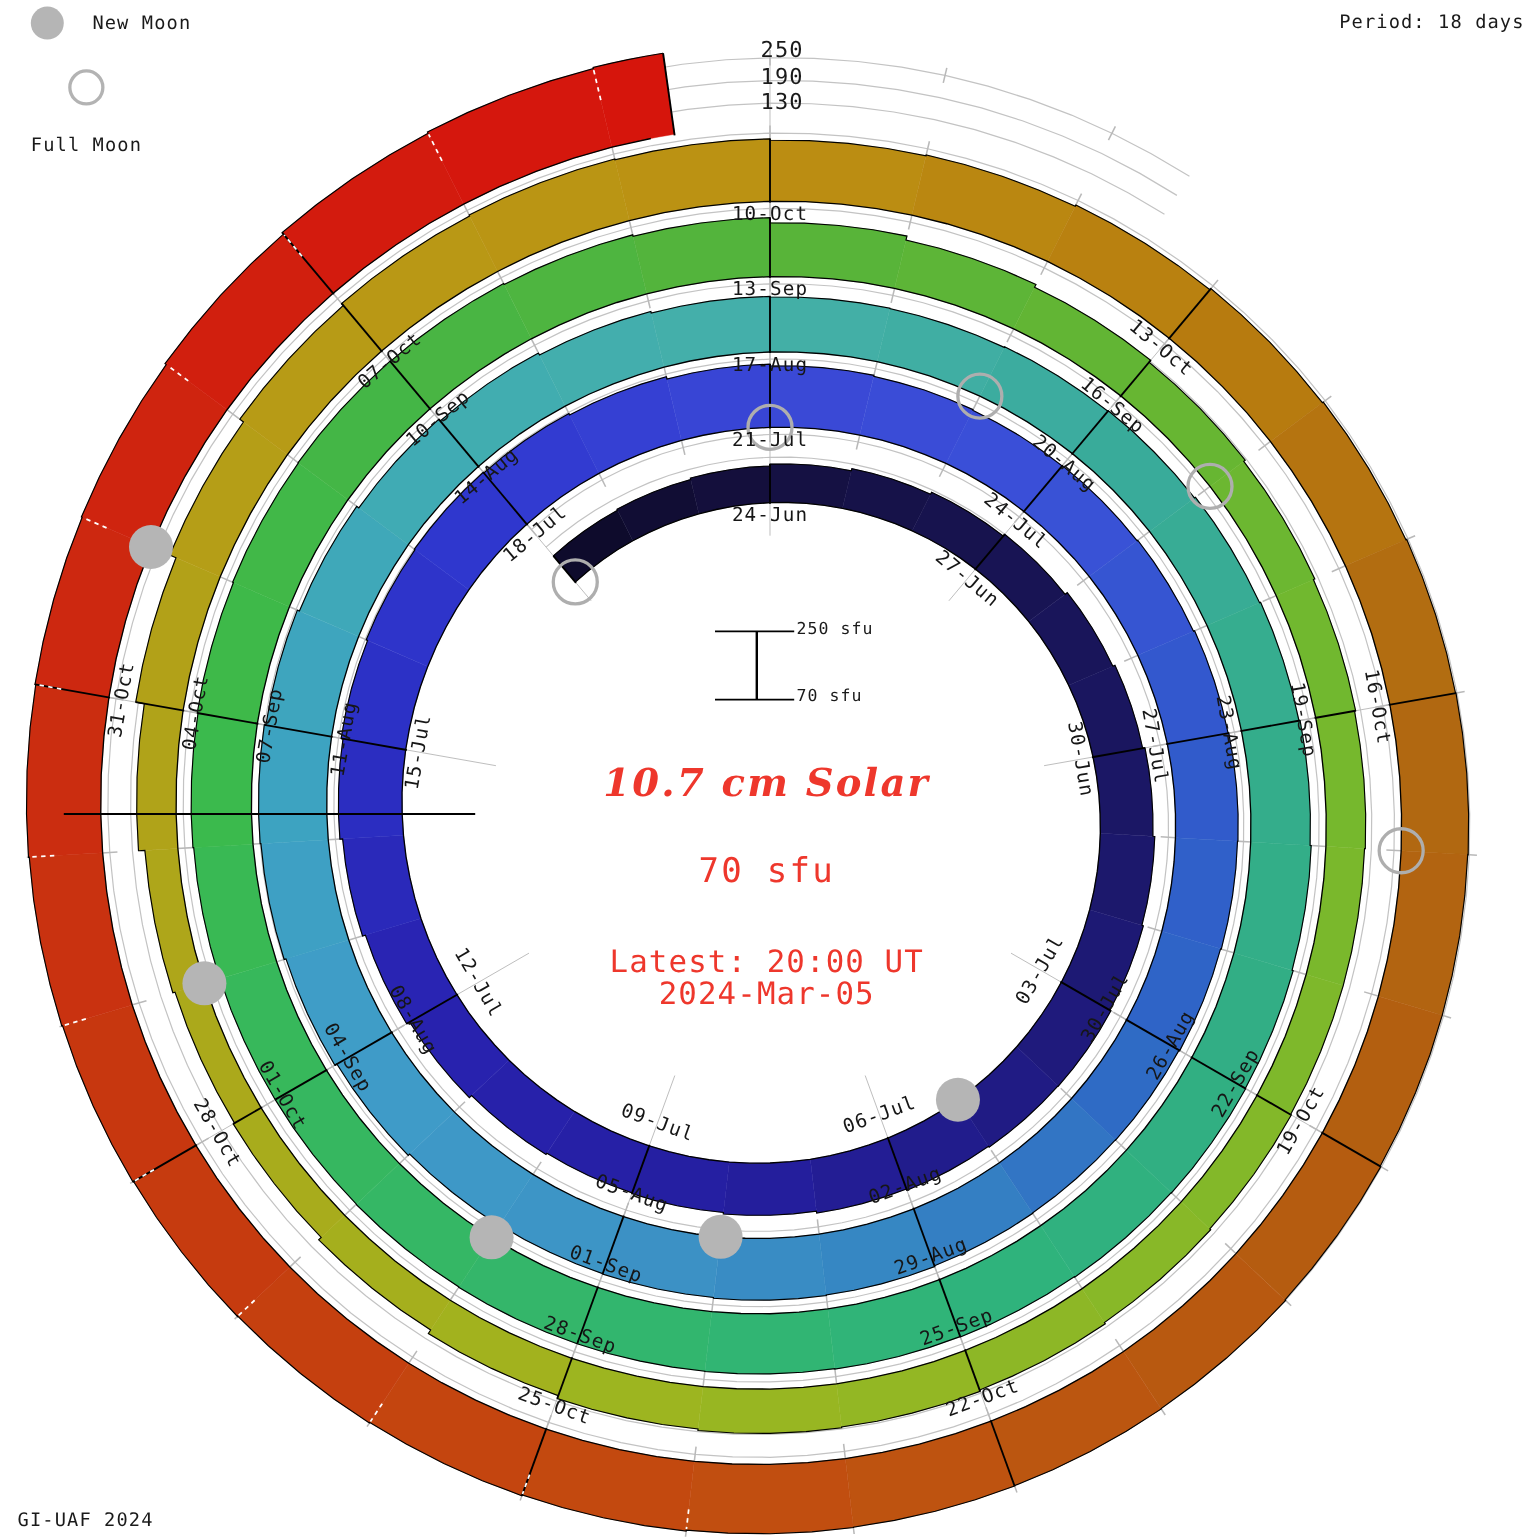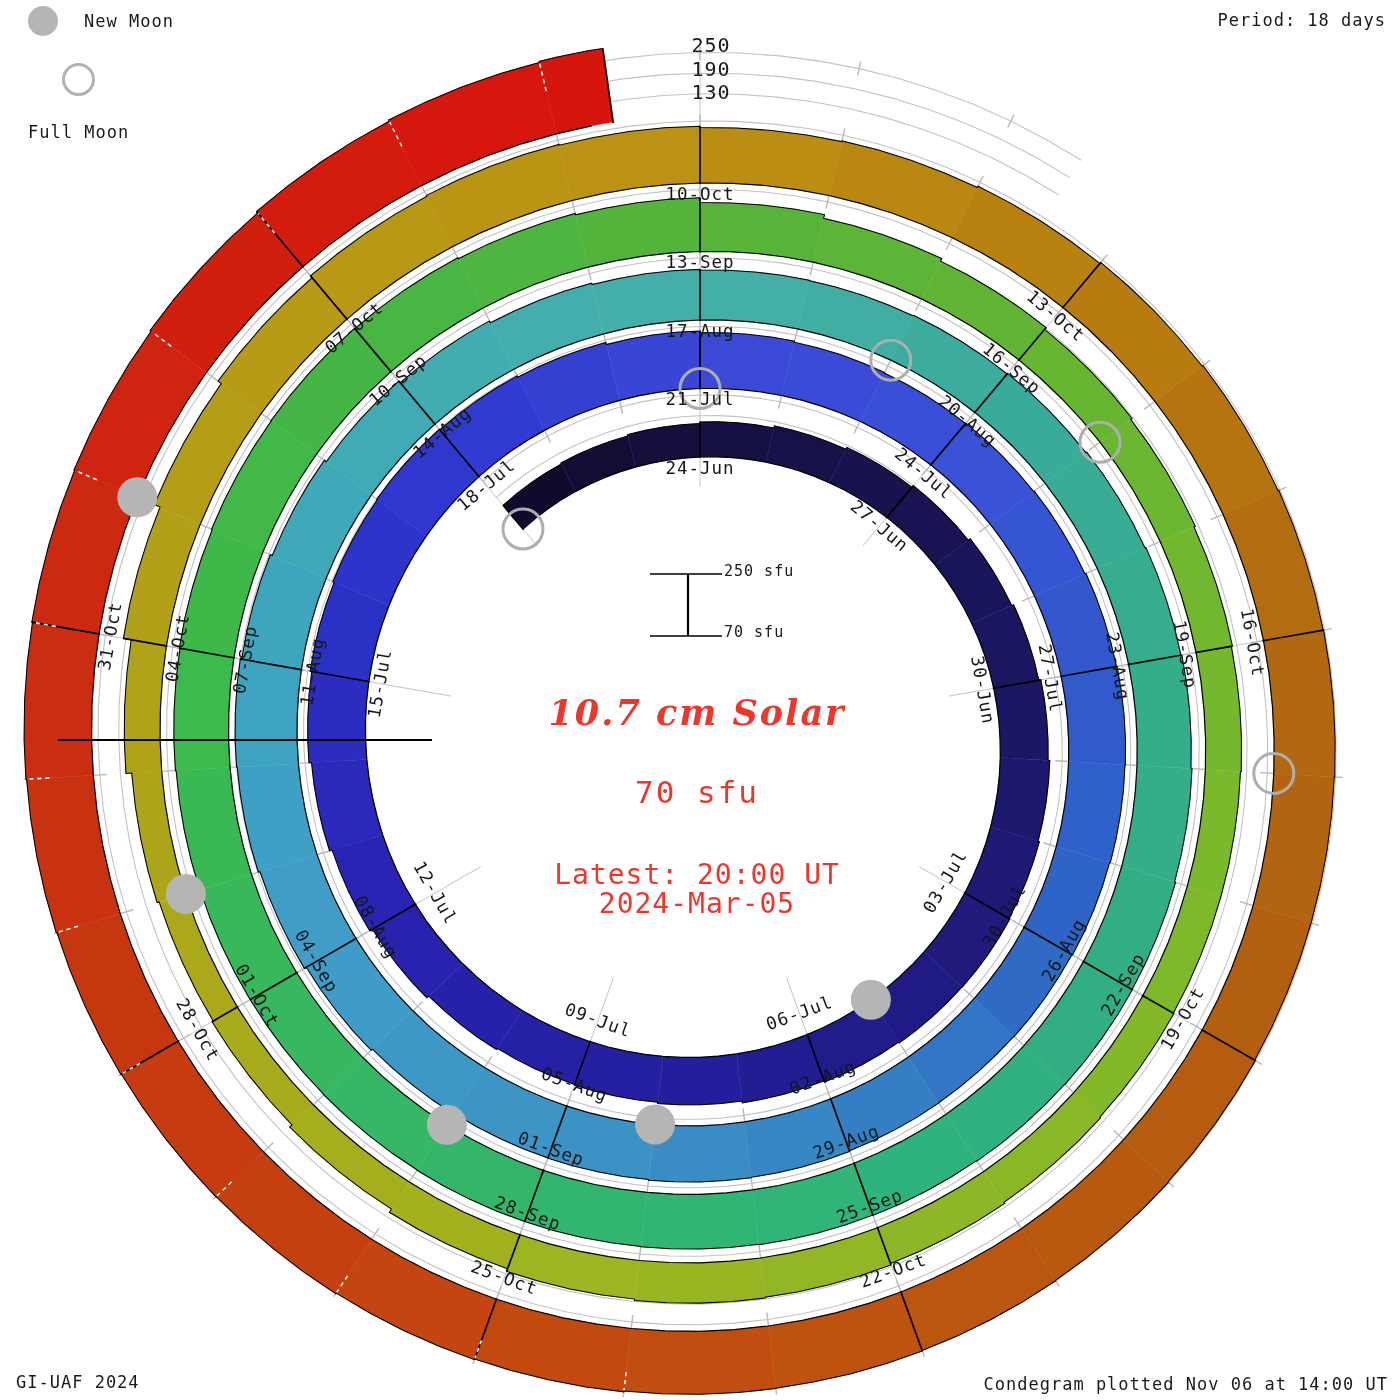--- a/index.html
+++ b/index.html
@@ -471,14 +471,13 @@
 
   <div class="abs sbar-label" style="left:724px;top:562px;">250 sfu</div>
   <div class="abs sbar-label" style="left:724px;top:623px;">70 sfu</div>
 
   <div class="abs ctr red title-serif" style="left:697px;top:692px;">10.7 cm Solar</div>
   <div class="abs ctr red sfu-big" style="left:697px;top:774px;">70 sfu</div>
   <div class="abs ctr red latest" style="left:697px;top:858px;">Latest: 20:00 UT</div>
   <div class="abs ctr red latest" style="left:697px;top:887px;">2024-Mar-05</div>
 
   <div class="abs mono17" style="left:16px;bottom:8px;">GI-UAF 2024</div>
-  <div class="abs mono17" style="right:12px;bottom:6px;">Condegram plotted Nov 06 at 14:00 UT</div>
 </div>
 
 </body></html>

